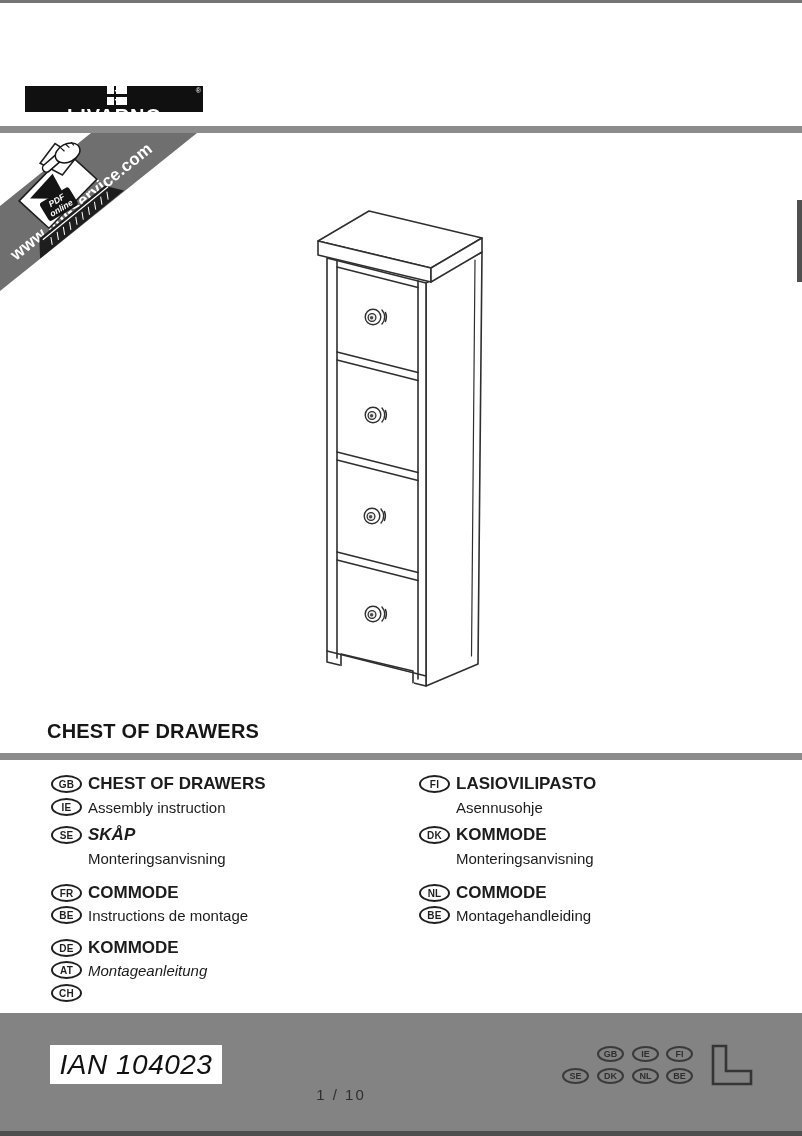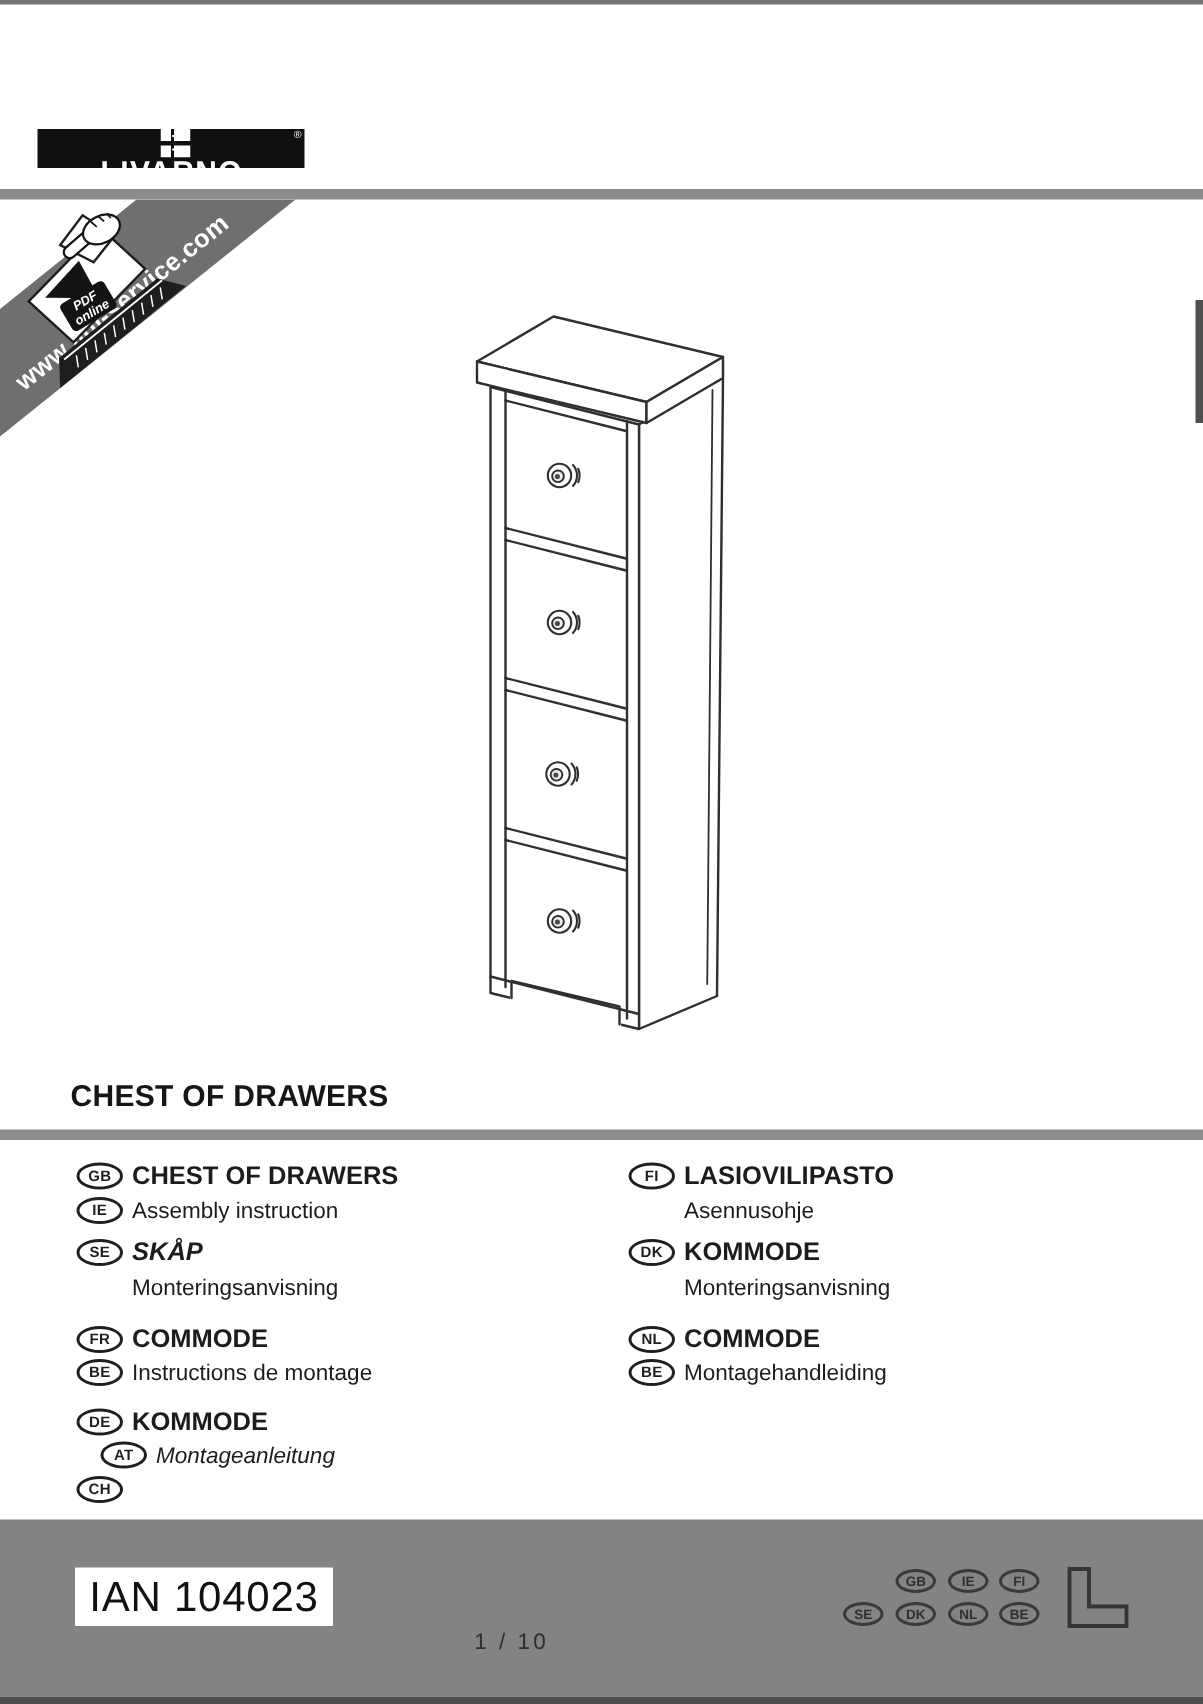--- a/index.html
+++ b/index.html
@@ -33,21 +33,21 @@
     font-size:10px;font-weight:700;color:#1f1f1f;letter-spacing:.2px;flex:0 0 auto;}
   .lang-text{position:absolute;color:#1c1c1c;white-space:nowrap;}
   .lt-title{font-size:17px;font-weight:700;}
   .lt-sub{font-size:15px;font-weight:400;}
   .col-left .lang-badge{margin-left:0;}
   
   .footer-band{left:0;top:1013px;width:802px;height:118px;background:#838383;}
   .footer-edge{left:0;top:1131px;width:802px;height:5px;background:#4e4e4e;}
   .ian-box{left:50px;top:1045px;width:172px;height:39px;background:#ffffff;
     display:flex;align-items:center;justify-content:center;}
-  .ian-text{font-size:28px;color:#111;letter-spacing:.5px;}
+  .ian-text{font-size:28px;color:#111;letter-spacing:.5px;font-style:italic;}
   .f-badge{position:absolute;box-sizing:border-box;width:27px;height:16px;
     border:2px solid #3a3a3a;border-radius:50%;display:flex;align-items:center;justify-content:center;
     font-size:9px;font-weight:700;color:#2f2f2f;}
   .page-num{left:0;top:1086px;width:682px;text-align:center;font-size:15px;
     letter-spacing:2px;color:#2e2e2e;}
 </style>
 </head>
 <body>
 
 <div class="abs top-line"></div>
@@ -188,21 +188,21 @@
   <span class="lang-text lt-title" style="left:37px;">COMMODE</span>
 </div>
 <div class="abs lang-line col-left" style="left:51px;top:905px;">
   <span class="lang-badge">BE</span>
   <span class="lang-text lt-sub" style="left:37px;">Instructions de montage</span>
 </div>
 <div class="abs lang-line col-left" style="left:51px;top:938px;">
   <span class="lang-badge">DE</span>
   <span class="lang-text lt-title" style="left:37px;">KOMMODE</span>
 </div>
-<div class="abs lang-line col-left" style="left:67px;top:960px;">
+<div class="abs lang-line col-left" style="left:51px;top:960px;">
   <span class="lang-badge">AT</span>
   <span class="lang-text lt-sub" style="left:37px;font-style:italic;">Montageanleitung</span>
 </div>
 <div class="abs lang-line col-left" style="left:51px;top:983px;">
   <span class="lang-badge">CH</span>
 </div>
 
 <div class="abs lang-line col-right" style="left:419px;top:774px;">
   <span class="lang-badge">FI</span>
   <span class="lang-text lt-title" style="left:37px;">LASIOVILIPASTO</span>

